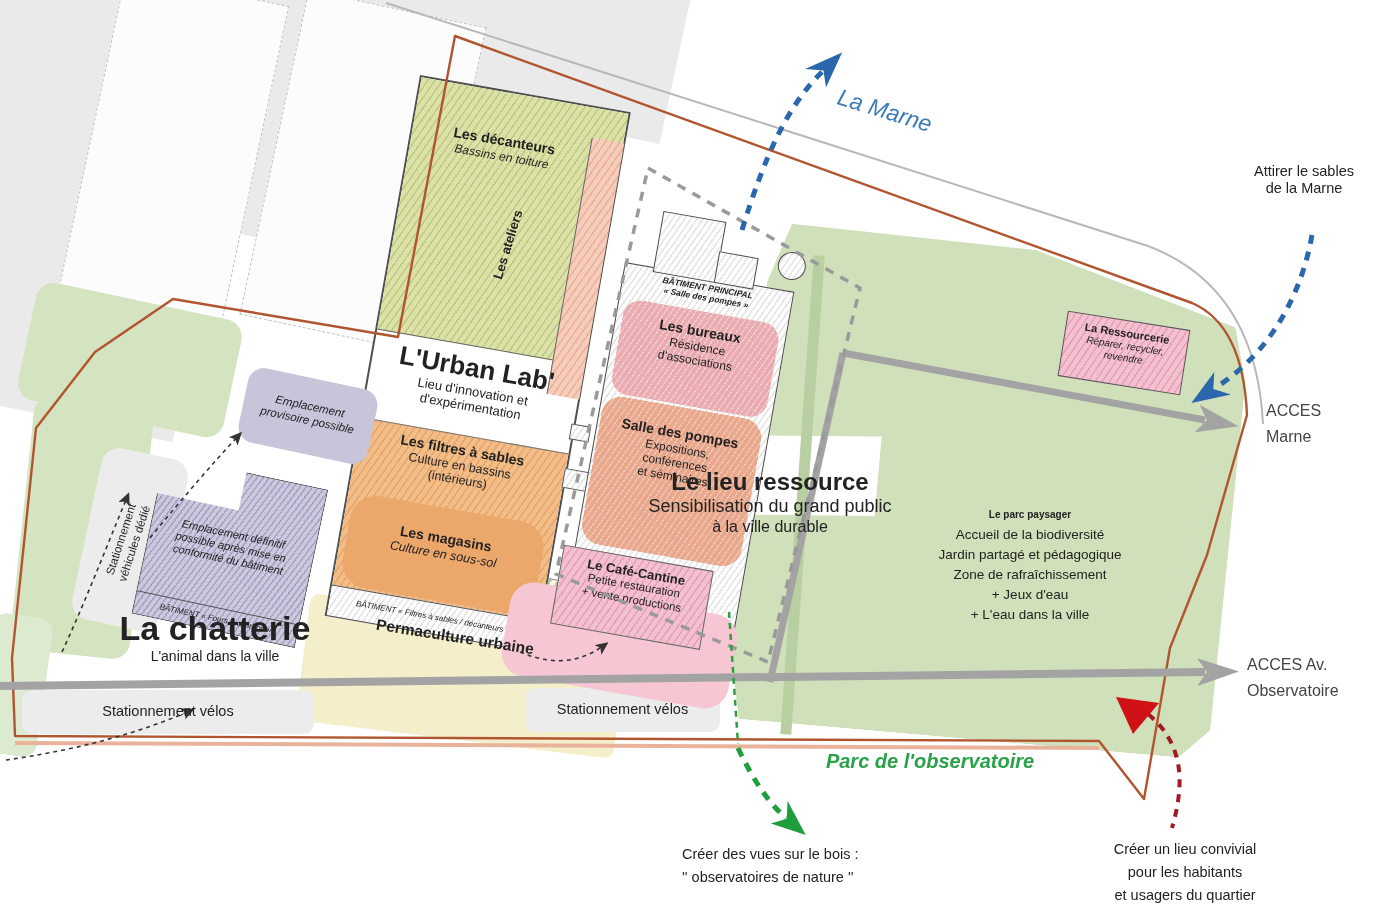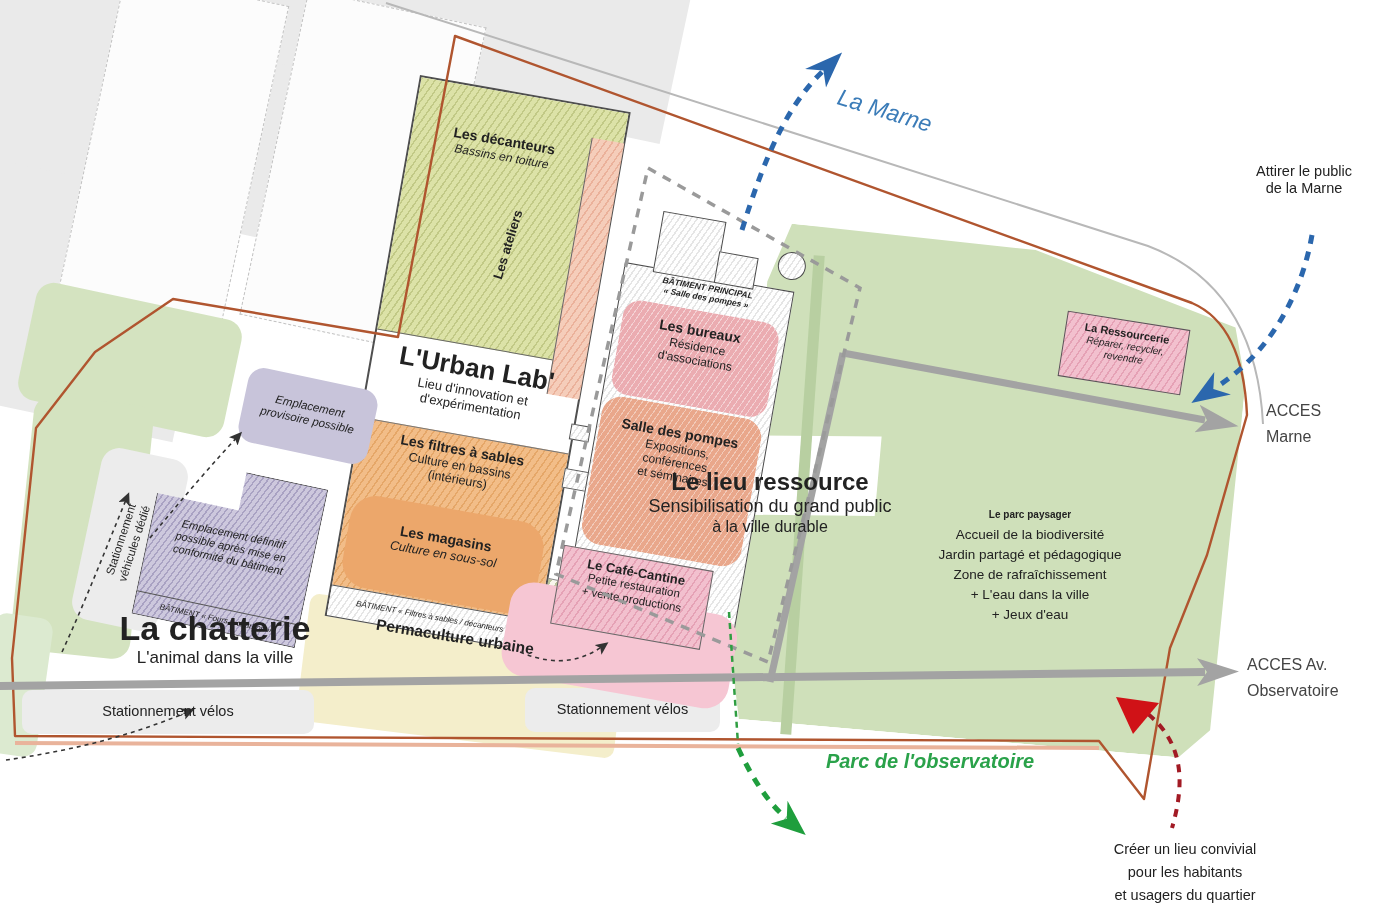--- a/index.html
+++ b/index.html
@@ -179,56 +179,60 @@
     <polygon points="1116,697 1159,703 1133,734" fill="#d01217"></polygon>
 
     <path d="M62,652 C86,600 106,548 128,495" fill="none" stroke="#333" stroke-width="1.6" stroke-dasharray="4 4" marker-end="url(#m-black)"></path>
     <path d="M150,538 C186,494 214,462 240,434" fill="none" stroke="#333" stroke-width="1.6" stroke-dasharray="4 4" marker-end="url(#m-black)"></path>
     <path d="M6,760 C62,752 128,738 192,710" fill="none" stroke="#333" stroke-width="1.6" stroke-dasharray="4 4" marker-end="url(#m-black)"></path>
     <path d="M520,652 C558,668 584,660 606,644" fill="none" stroke="#333" stroke-width="1.6" stroke-dasharray="4 4" marker-end="url(#m-black)"></path>
   </svg>
 
   <div class="lbl i" style="left:835px;top:105px;width:150px;font-size:23px;color:#3b7cb8;transform:rotate(17deg);z-index:6">La Marne</div>
   <div class="lbl ctr" style="left:1228px;top:163px;width:152px;font-size:14.5px;z-index:6">
-    <div>Attirer le public</div>
+    <div>Attirer le sables</div>
     <div>de la Marne</div>
   </div>
   <div class="lbl" style="left:1247px;top:652px;width:130px;font-size:16px;line-height:26px;color:#444;z-index:6">
     <div>ACCES Av.</div>
     <div>Observatoire</div>
   </div>
   <div class="lbl" style="left:1266px;top:398px;width:110px;font-size:16px;line-height:26px;color:#444;z-index:6">
     <div>ACCES</div>
     <div>Marne</div>
   </div>
   <div class="lbl ctr b i" style="left:780px;top:750px;width:300px;font-size:20px;color:#2aa24a;z-index:6">Parc de l'observatoire</div>
+  <div class="lbl" style="left:682px;top:843px;width:270px;font-size:14.5px;line-height:1.6;z-index:6">
+    <div>Créer des vues sur le bois :</div>
+    <div>'' observatoires de nature ''</div>
+  </div>
   <div class="lbl ctr" style="left:1075px;top:838px;width:220px;font-size:14.5px;line-height:1.6;z-index:6">
     <div>Créer un lieu convivial</div>
     <div>pour les habitants</div>
     <div>et usagers du quartier</div>
   </div>
 
   <div class="lbl ctr" style="left:95px;top:608px;width:240px;z-index:6">
     <div class="b" style="font-size:34px">La chatterie</div>
-    <div style="font-size:17px">L'animal dans la ville</div>
+    <div style="font-size:14px">L'animal dans la ville</div>
   </div>
 
   <div class="lbl ctr" style="left:615px;top:468px;width:310px;z-index:6">
     <div class="b" style="font-size:24px">Le lieu ressource</div>
     <div style="font-size:18px">Sensibilisation du grand public</div>
     <div style="font-size:16px">à la ville durable</div>
   </div>
 
   <div class="lbl ctr" style="left:880px;top:505px;width:300px;line-height:20px;z-index:6">
     <div class="b" style="font-size:10px">Le parc paysager</div>
     <div style="font-size:13.5px">Accueil de la biodiversité</div>
     <div style="font-size:13.5px">Jardin partagé et pédagogique</div>
     <div style="font-size:13.5px">Zone de rafraîchissement</div>
+    <div style="font-size:13.5px">+ Jeux d'eau</div>
     <div style="font-size:13.5px">+ L'eau dans la ville</div>
-    <div style="font-size:13.5px">+ Jeux d'eau</div>
   </div>
 
   <div class="lbl ctr b" style="left:340px;top:628px;width:230px;font-size:15.5px;transform:rotate(9deg);z-index:6">Permaculture urbaine</div>
 
   <div class="lbl ctr" style="left:43px;top:528px;width:170px;font-size:11.5px;transform:rotate(-72deg);z-index:6">
     <div>Stationnement</div>
     <div>véhicules dédié</div>
   </div>
   <div class="lbl ctr" style="left:22px;top:703px;width:292px;font-size:14.5px;z-index:6">Stationnement vélos</div>
   <div class="lbl ctr" style="left:525px;top:701px;width:195px;font-size:14.5px;z-index:6">Stationnement vélos</div>

